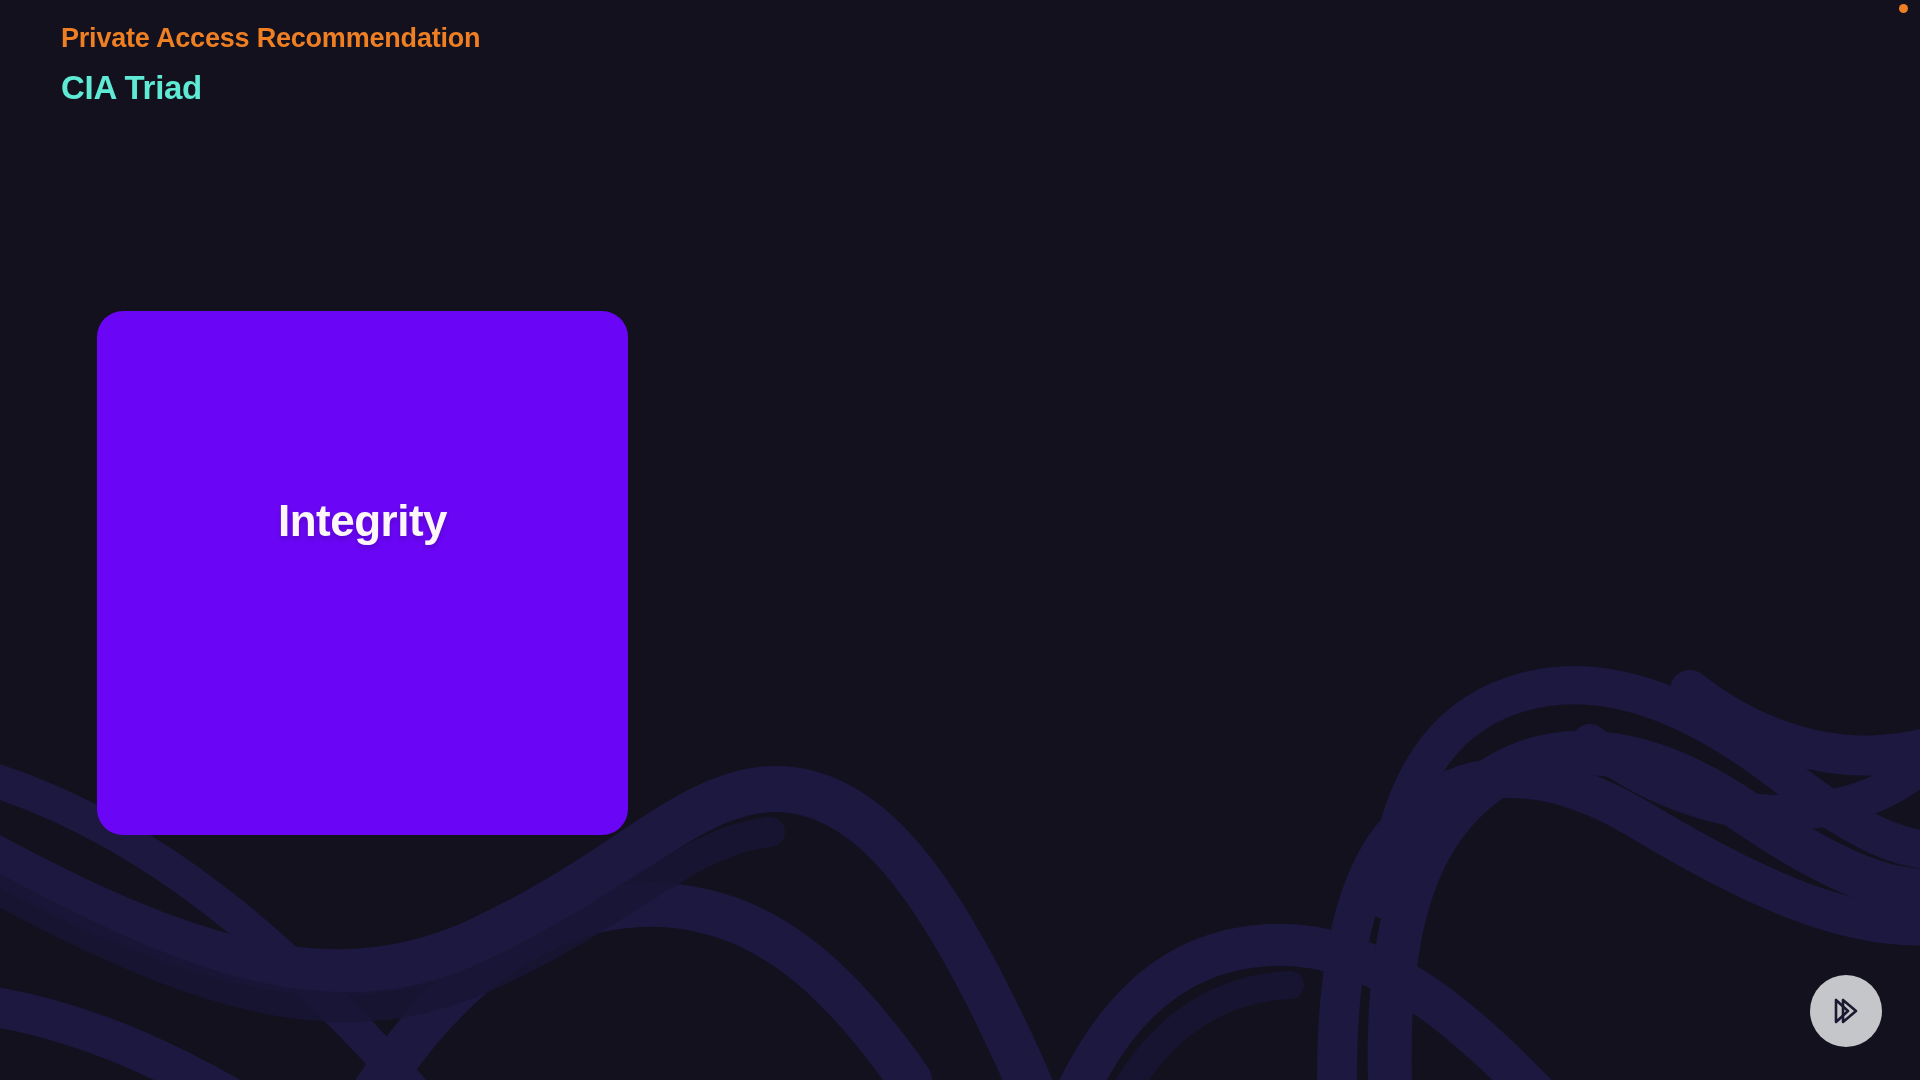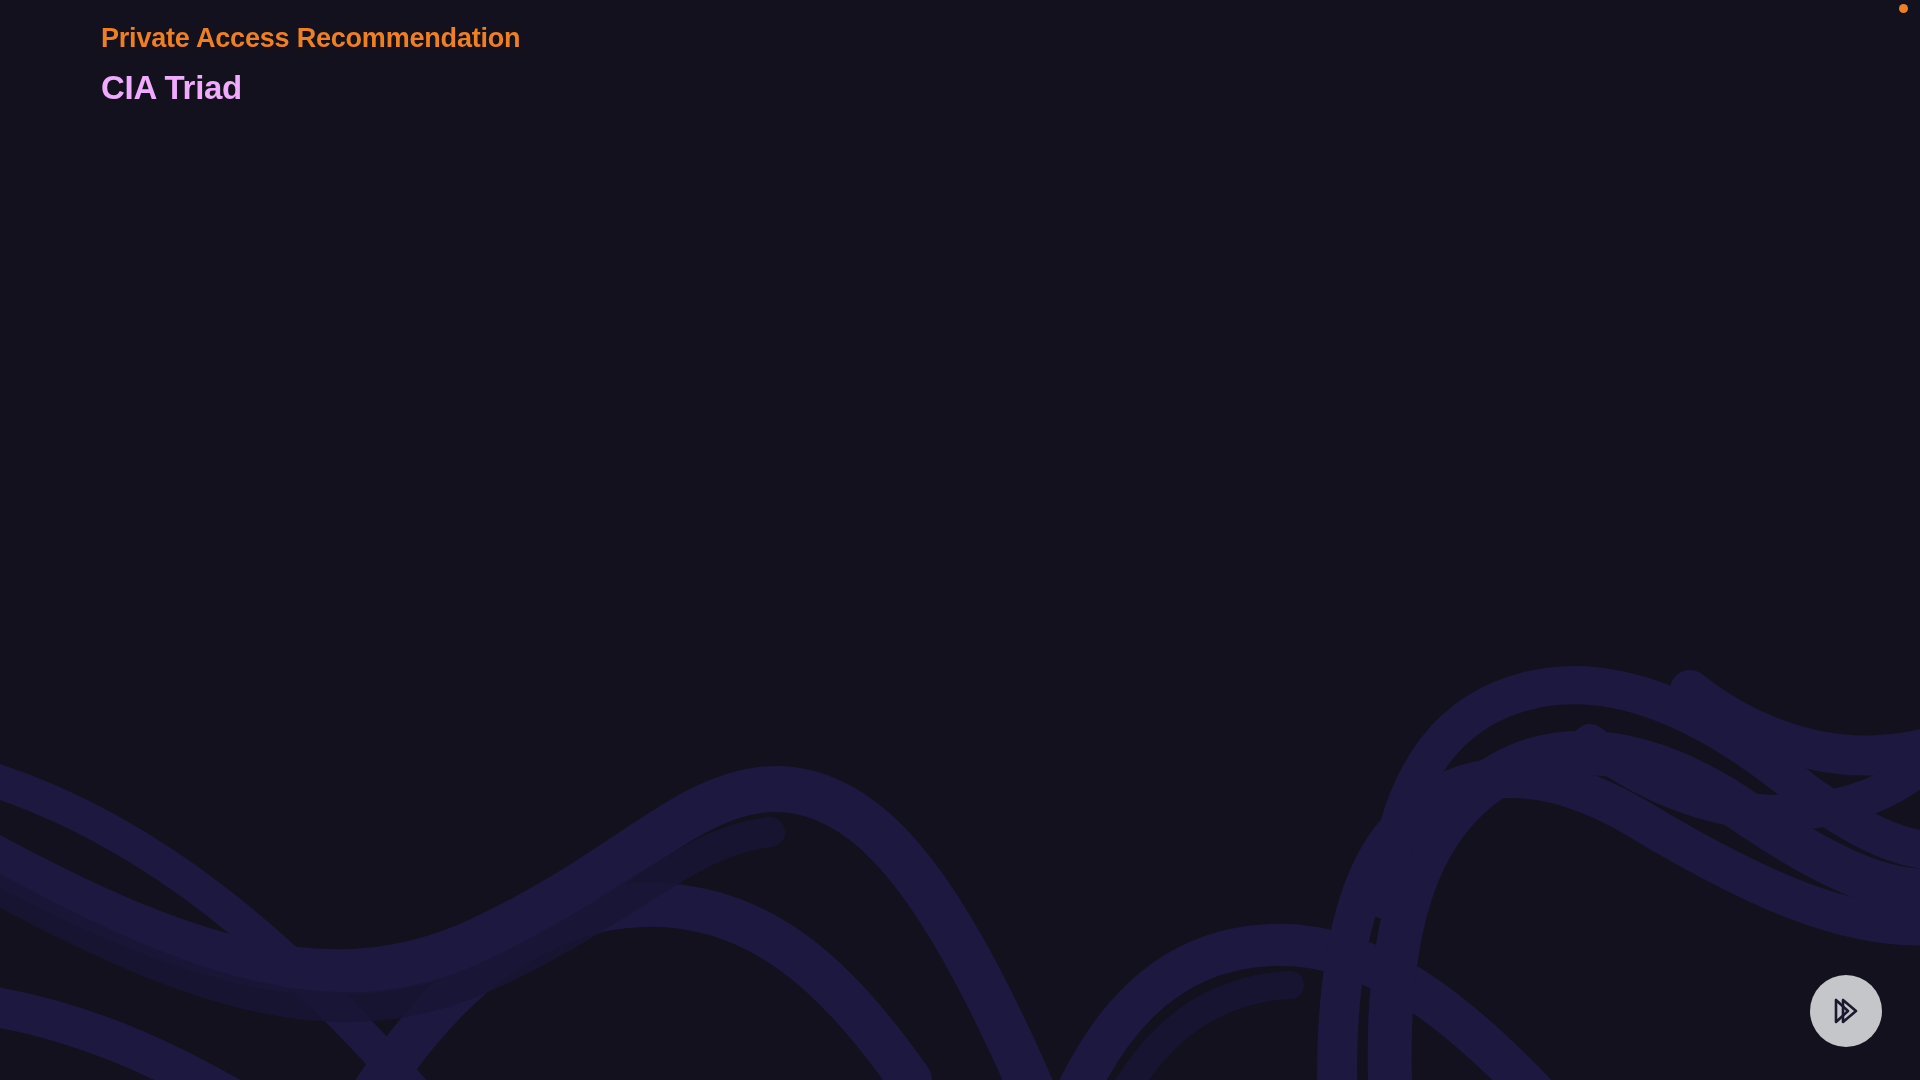--- a/index.html
+++ b/index.html
@@ -25,37 +25,36 @@
     z-index: 0;
     pointer-events: none;
   }
 
   
   .slide-header {
     position: absolute;
     top: 22px;
     left: 61px;
     z-index: 5;
-    margin-left: 40px;
   }
 
   .eyebrow {
     font-size: 27px;
     font-weight: bold;
     letter-spacing: -0.2px;
     color: #ef7f23;
     line-height: 1.25;
     white-space: nowrap;
   }
 
   .slide-title {
     font-size: 33px;
     font-weight: bold;
     letter-spacing: -0.3px;
-    color: #f0abfc;
+    color: #5eead4;
     line-height: 1.3;
     margin-top: 11px;
     white-space: nowrap;
   }
 
   
   .card-row {
     position: absolute;
     top: 311px;
     left: 97px;
@@ -140,20 +139,23 @@
 </svg>
 
 <div class="slide-header">
   <div class="eyebrow" style="color: rgb(239, 127, 35);">Private Access Recommendation</div>
   <div class="slide-title">CIA Triad</div>
 </div>
 
 <div class="card-row">
 
 
+  <div class="card" id="card-integrity" style="background: rgb(106, 6, 245);">
+    <span class="card-label" style="color: rgb(253, 246, 248);">Integrity</span>
+  </div>
 
 </div>
 
 <div class="play-button" style="background: rgb(197, 198, 202);">
   <svg width="36" height="36" viewBox="0 0 36 36">
     <g fill="none" stroke="#1b1830" stroke-width="2.6" stroke-linejoin="round" stroke-linecap="round">
       <path d="M 8 7 L 8 29 L 20 18 Z" stroke="#1b1830"></path>
       <path d="M 15 7 L 15 29 L 28 18 Z" stroke="#1b1830"></path>
     </g>
   </svg>

